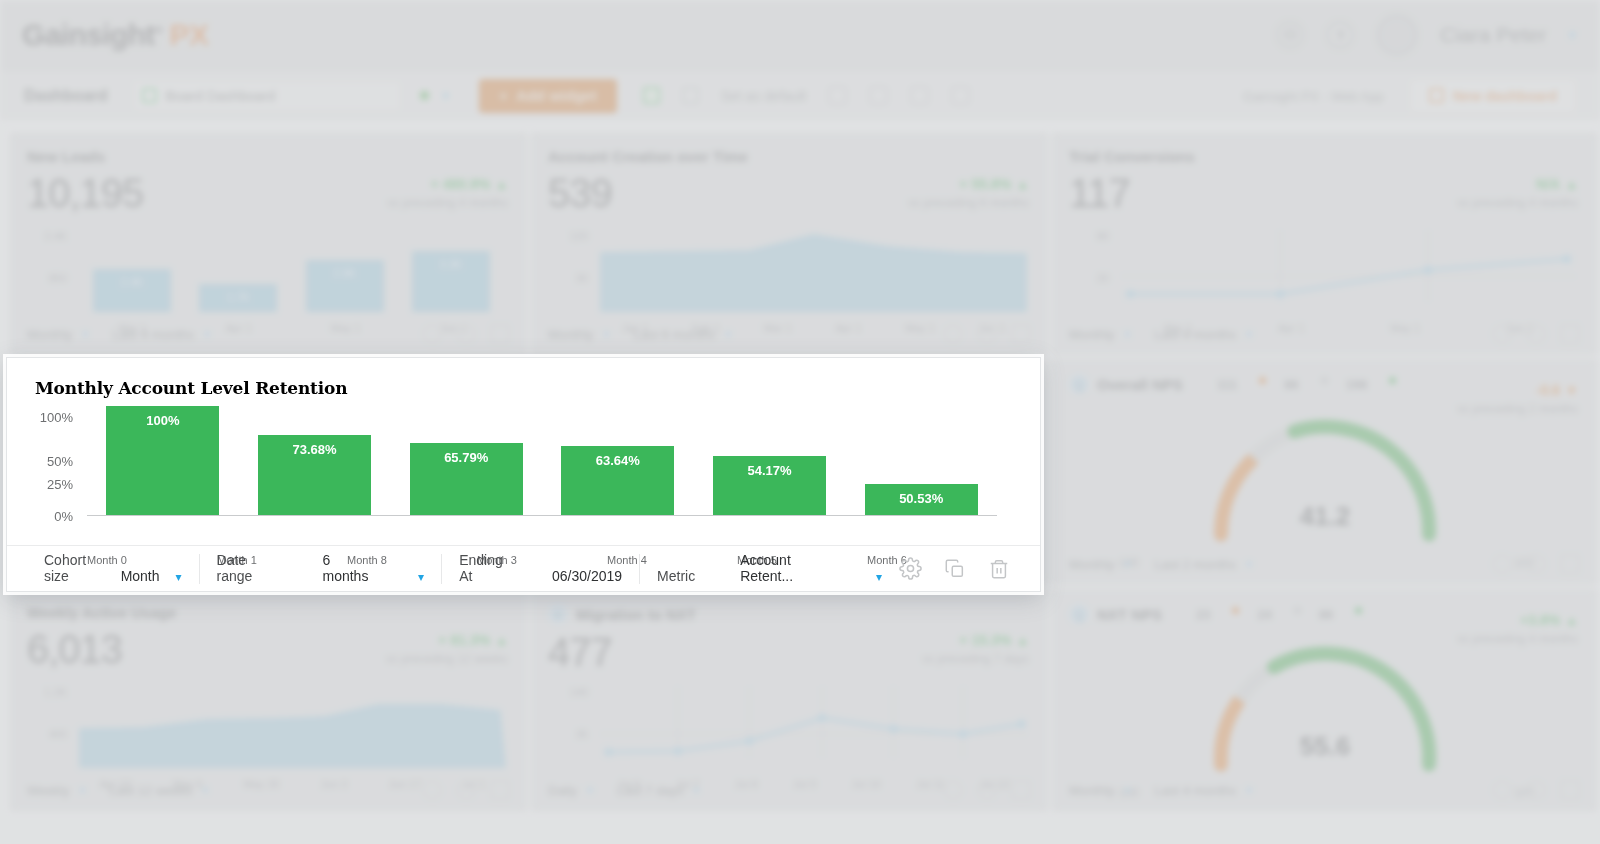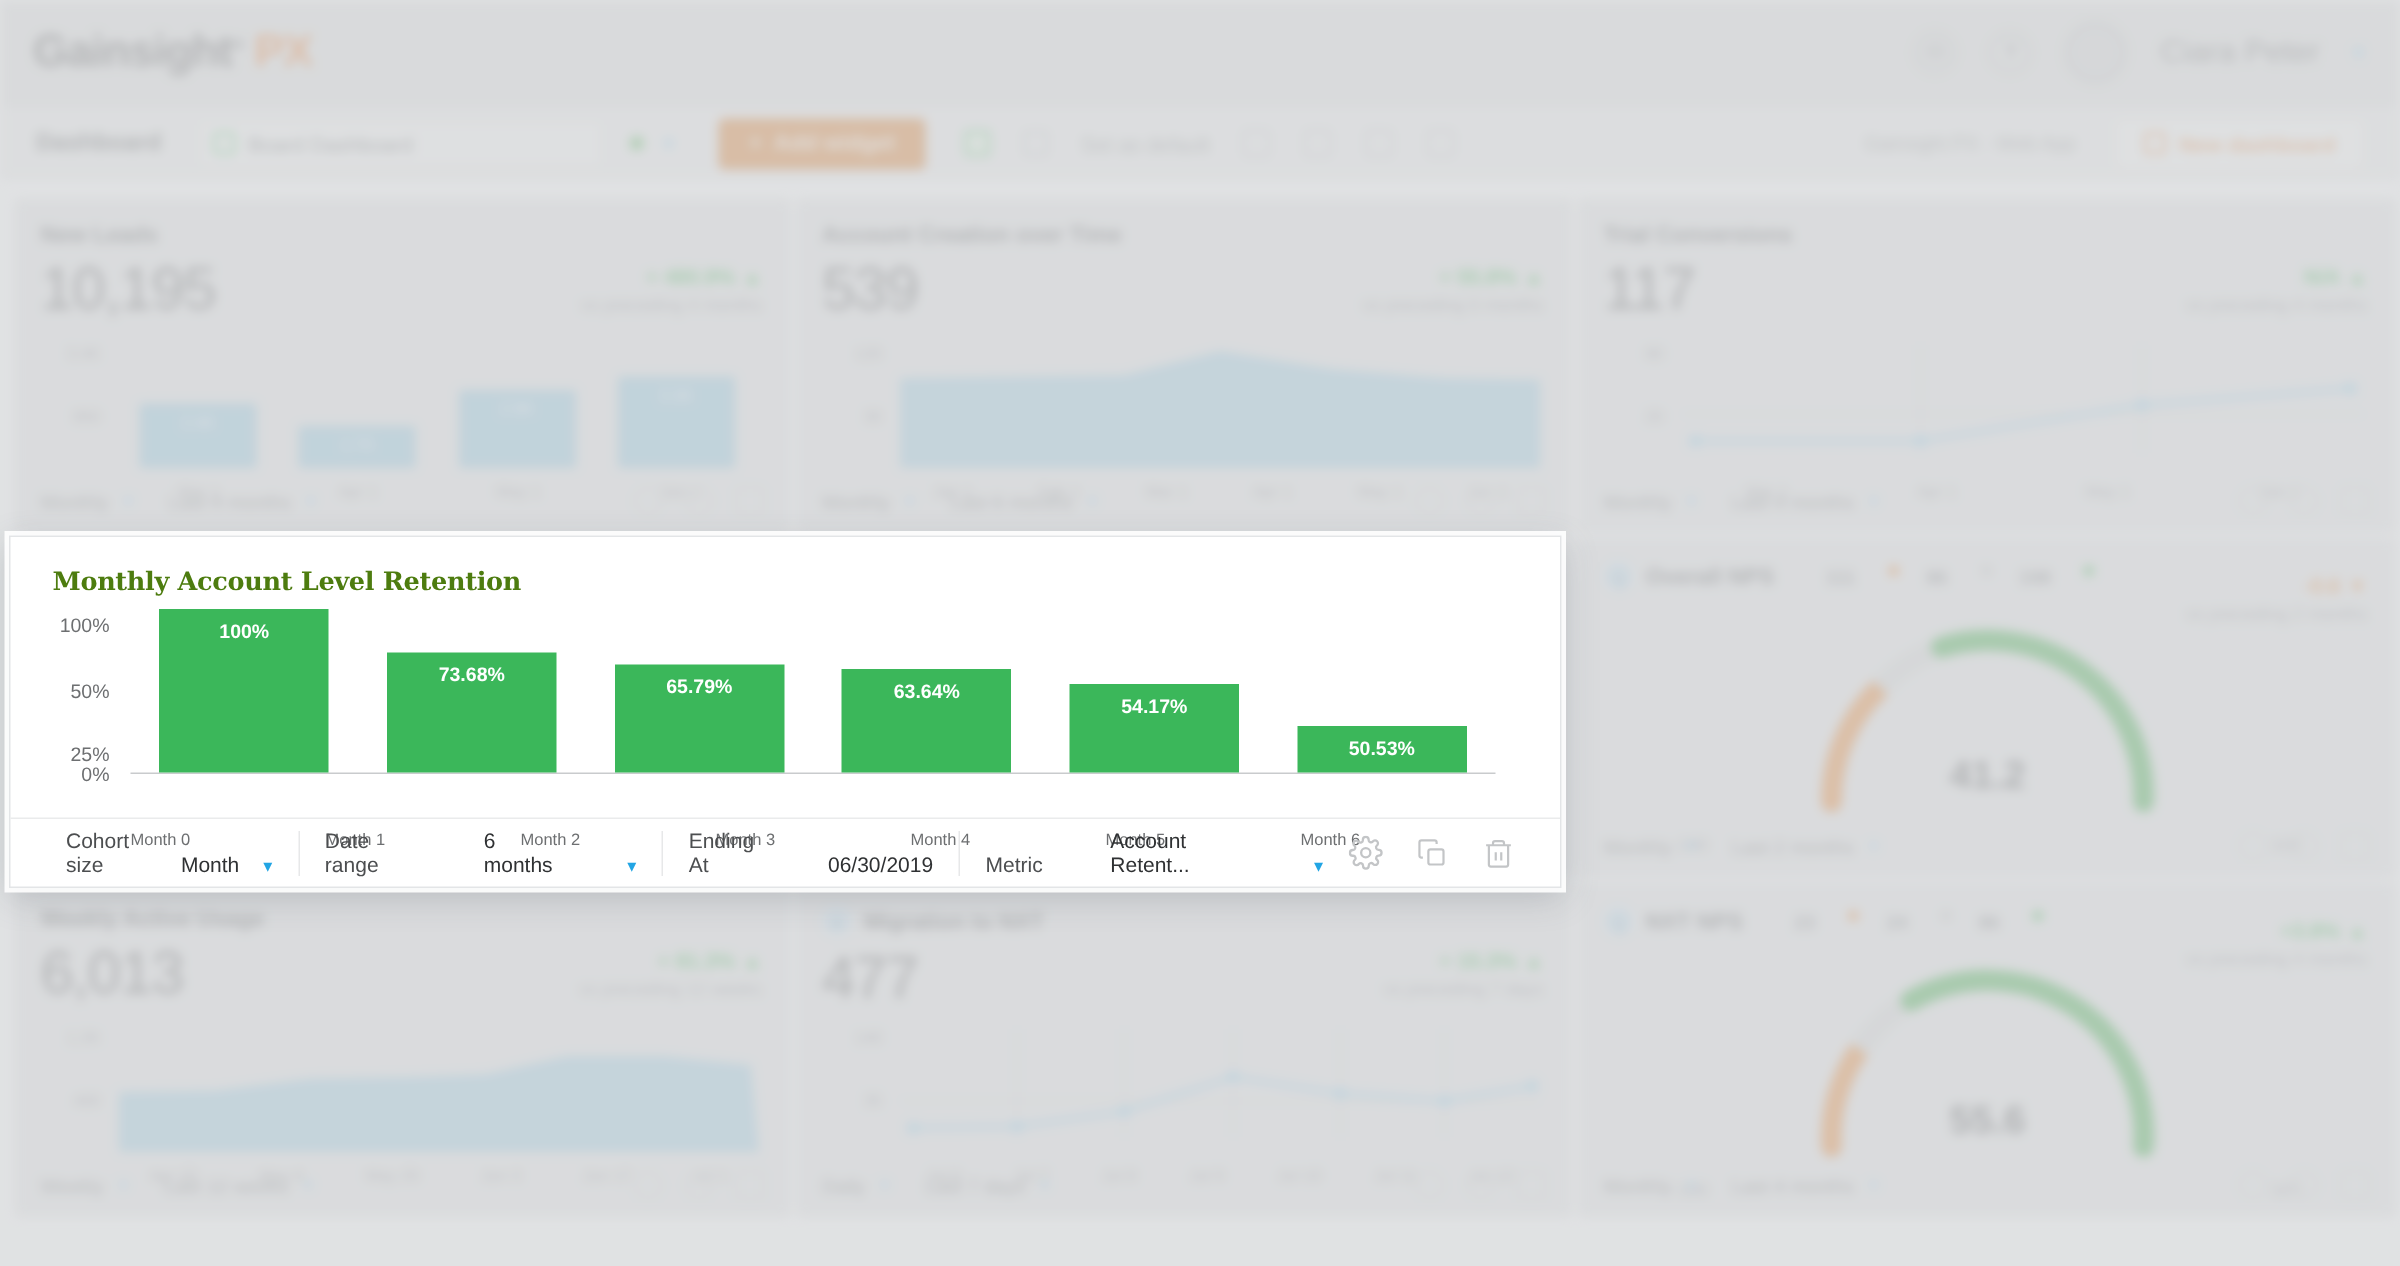--- a/index.html
+++ b/index.html
@@ -156,21 +156,21 @@
     position: absolute; left: 6px; top: 357px;
     width: 1035px; height: 235px;
     background: #ffffff;
     border: 1px solid #e3e5e7;
     box-shadow: 0 0 0 3px rgba(255,255,255,0.9), 0 6px 22px rgba(90,100,110,0.28);
     z-index: 20;
   }
   .m-title {
     margin: 20px 0 0 28px;
     font-family: "DejaVu Serif", "Liberation Serif", serif;
-    font-size: 17px; font-weight: 700; color: #4d7c0f; letter-spacing: -0.2px;
+    font-size: 17px; font-weight: 700; color: #000000; letter-spacing: -0.2px;
   }
   .m-chart { position: absolute; left: 0; top: 48px; width: 1035px; height: 100px; }
   .m-yaxis { position: absolute; left: 0; top: 0; width: 74px; height: 100%; }
   .m-ytick { position: absolute; right: 8px; font-size: 13px; color: #6d6f71; transform: translateY(-50%); }
   .m-plot {
     position: absolute; left: 80px; right: 45px; top: 0; bottom: 0;
     border-bottom: 1px solid #c9cbcd;
   }
   .m-bars { position: absolute; inset: 0; display: flex; }
   .m-col { flex: 1; position: relative; display: flex; justify-content: center; align-items: flex-end; }
@@ -560,21 +560,21 @@
 
   <div id="veil"></div>
 
   <div id="modal">
     <div class="m-title">Monthly Account Level Retention</div>
 
     <div class="m-chart">
       <div class="m-yaxis">
         <div class="m-ytick" style="top:11px">100%</div>
         <div class="m-ytick" style="top:55px">50%</div>
-        <div class="m-ytick" style="top:97px">25%</div>
+        <div class="m-ytick" style="top:78px">25%</div>
         <div class="m-ytick" style="top:110px">0%</div>
       </div>
       <div class="m-plot" style="height:110px">
         <div class="m-bars">
           <div class="m-col">
               <div class="m-bar" style="height:100%">
                 <span class="lbl">100%</span>
               </div>
             </div>
           <div class="m-col">
@@ -600,21 +600,21 @@
           <div class="m-col">
               <div class="m-bar" style="height:28.57%">
                 <span class="lbl">50.53%</span>
               </div>
             </div>
         </div>
       </div>
       <div class="m-xaxis">
         <div class="m-xtick">Month 0</div>
         <div class="m-xtick">Month 1</div>
-        <div class="m-xtick">Month 2</div>
+        <div class="m-xtick">Month 8</div>
         <div class="m-xtick">Month 3</div>
         <div class="m-xtick">Month 4</div>
         <div class="m-xtick">Month 5</div>
         <div class="m-xtick">Month 6</div>
       </div>
     </div>
 
     <div class="m-footer">
       <div class="m-grp">
         <span class="m-lab">Cohort size</span>

